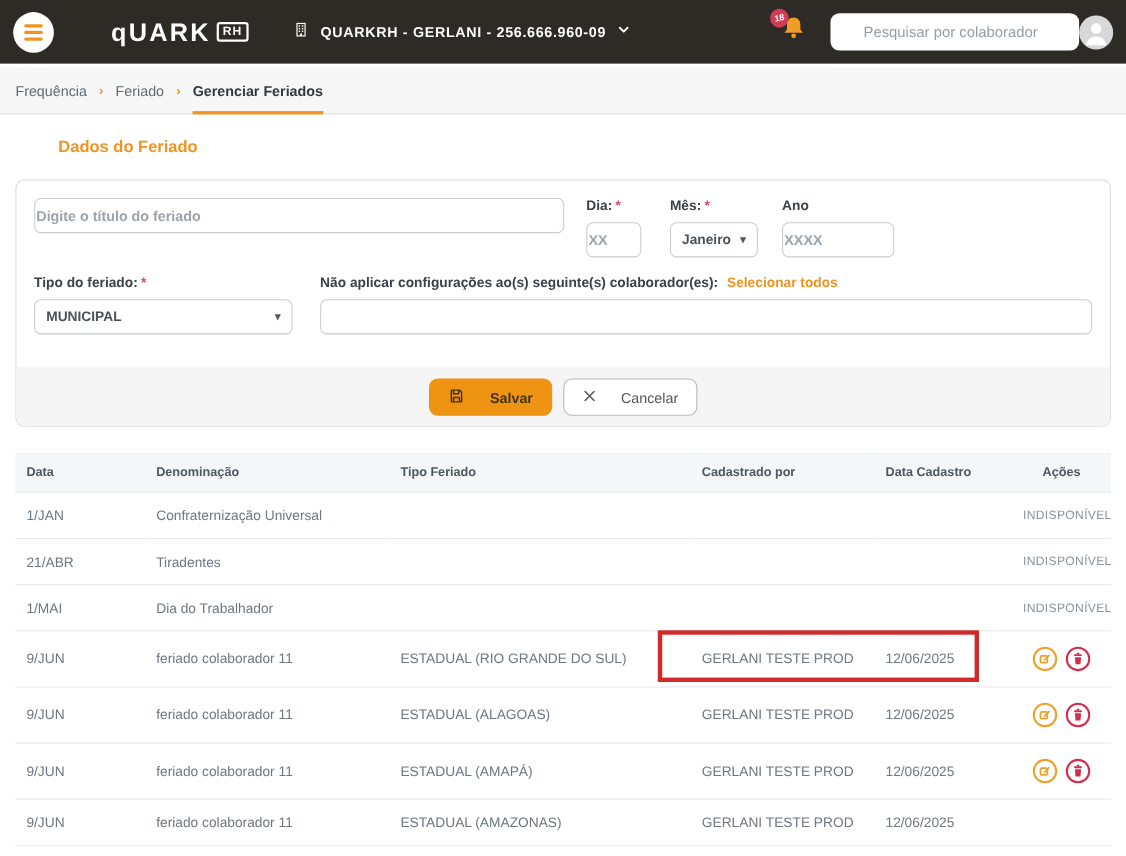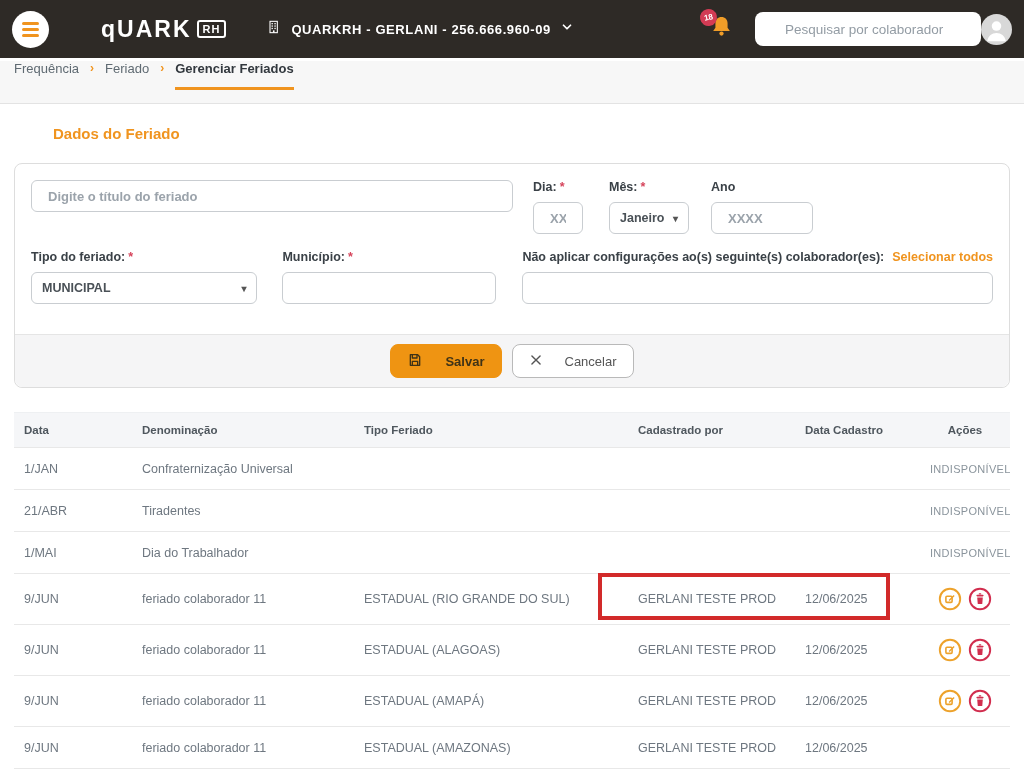--- a/index.html
+++ b/index.html
@@ -33,36 +33,36 @@
     background:var(--badge-red);color:#fff;font-size:8px;font-weight:bold;display:flex;
     align-items:center;justify-content:center;transform:rotate(-12deg);}
   .search-input{width:226px;height:34px;border-radius:8px;border:none;background:#ffffff;
     padding:0 30px;font-size:13.5px;color:#444;font-family:inherit;}
   .search-input::placeholder{color:#939ca4;}
   .user-name{color:#fff;font-size:13px;font-weight:bold;letter-spacing:.6px;margin:0 12px 0 18px;}
   .avatar{width:31px;height:31px;border-radius:50%;background:#d8d8d8;overflow:hidden;flex:none;cursor:pointer;}
   
   .breadcrumb-wrap{background:#fff;padding-top:3px;}
   .breadcrumb{height:43px;background:#f7f7f7;border-bottom:1px solid #e3e3e3;display:flex;
-    align-items:flex-start;padding:0 14px;gap:11px;font-size:13px;color:#5f6a72;}
+    align-items:center;padding:0 14px;gap:11px;font-size:13px;color:#5f6a72;}
   .bc-sep{color:var(--accent);font-weight:bold;font-size:12px;}
   .bc-item{cursor:pointer;}
   .bc-active{font-weight:bold;color:#32383e;position:relative;}
   .bc-active::after{content:"";position:absolute;left:0;right:0;bottom:-14px;height:3px;background:var(--accent);}
   
   .main{padding:0 14px;}
   .section-title{color:var(--accent);font-size:15px;font-weight:bold;margin-top:21px;margin-left:39px;}
   .card{margin-top:21px;border:1px solid #ddd;border-radius:8px;background:#fff;}
   .card-body{padding:16px 16px 30px 16px;}
   .form-row{display:flex;}
   .form-row + .form-row{margin-top:16px;}
   .fgroup{display:flex;flex-direction:column;}
   .flabel{font-size:12.5px;font-weight:bold;color:var(--text-dark);margin-bottom:8px;white-space:nowrap;}
   .req{color:#d6455c;margin-left:3px;}
-  .tinput{height:32px;border:1px solid #c9cdd1;border-radius:6px;padding:0 16px;font-size:13px;
+  .tinput{height:32px;border:1px solid #c9cdd1;border-radius:6px;padding:0 1px;font-size:13px;
     color:#4a5157;font-weight:bold;font-family:inherit;width:100%;}
   .tinput::placeholder{color:#9ba3ab;font-weight:bold;}
   .select{height:32px;border:1px solid #c9cdd1;border-radius:6px;padding:0 10px;font-size:12.5px;
     color:#4a5157;font-weight:bold;display:flex;align-items:center;justify-content:space-between;
     cursor:pointer;background:#fff;}
   .caret{font-size:10px;color:#555;margin-left:6px;}
   .w-denom{width:482px;margin-right:20px;}
   .w-dia{width:50px;margin-right:26px;}
   .w-mes{width:80px;margin-right:22px;}
   .w-ano{width:102px;}
@@ -181,24 +181,20 @@
         </div>
       </div>
       <div class="form-row">
         <div class="fgroup w-tipo">
           <span class="flabel"><span>Tipo do feriado:</span><span class="req">*</span></span>
           <div class="select">
             <span>MUNICIPAL</span>
             <span class="caret">▾</span>
           </div>
         </div>
-        <div class="fgroup w-mun">
-          <span class="flabel"><span>Município:</span><span class="req">*</span></span>
-          <input class="tinput" style="">
-        </div>
         <div class="fgroup w-colab">
           <div class="colab-label-row">
             <span class="flabel">Não aplicar configurações ao(s) seguinte(s) colaborador(es):</span>
             <span class="link-orange">Selecionar todos</span>
           </div>
           <input class="tinput" style="">
         </div>
       </div>
     </div>
     <div class="card-footer">

